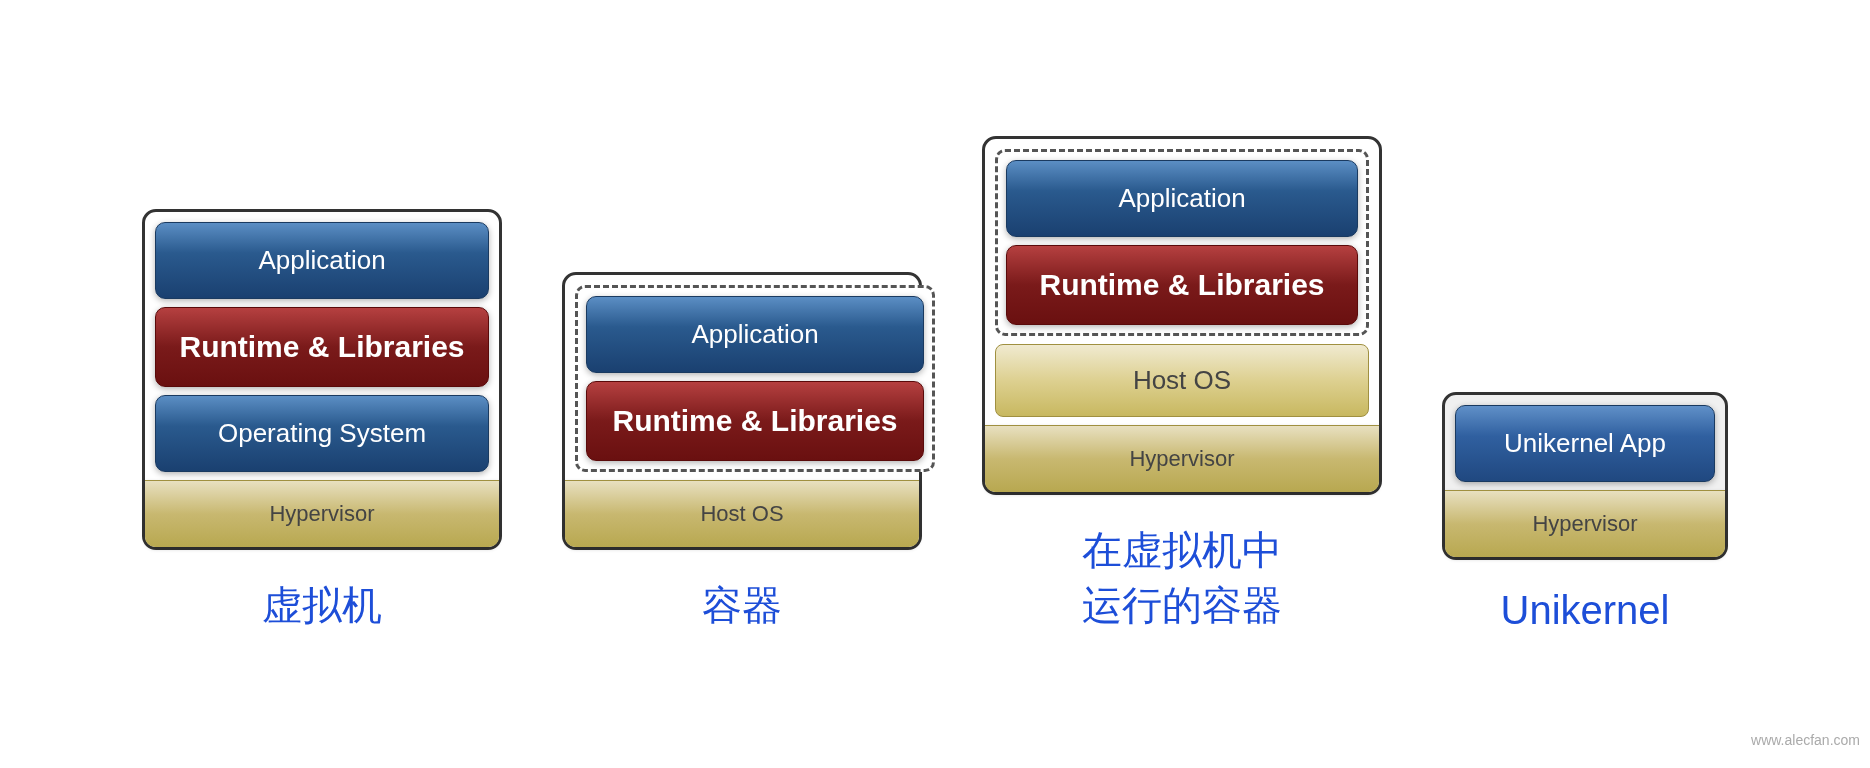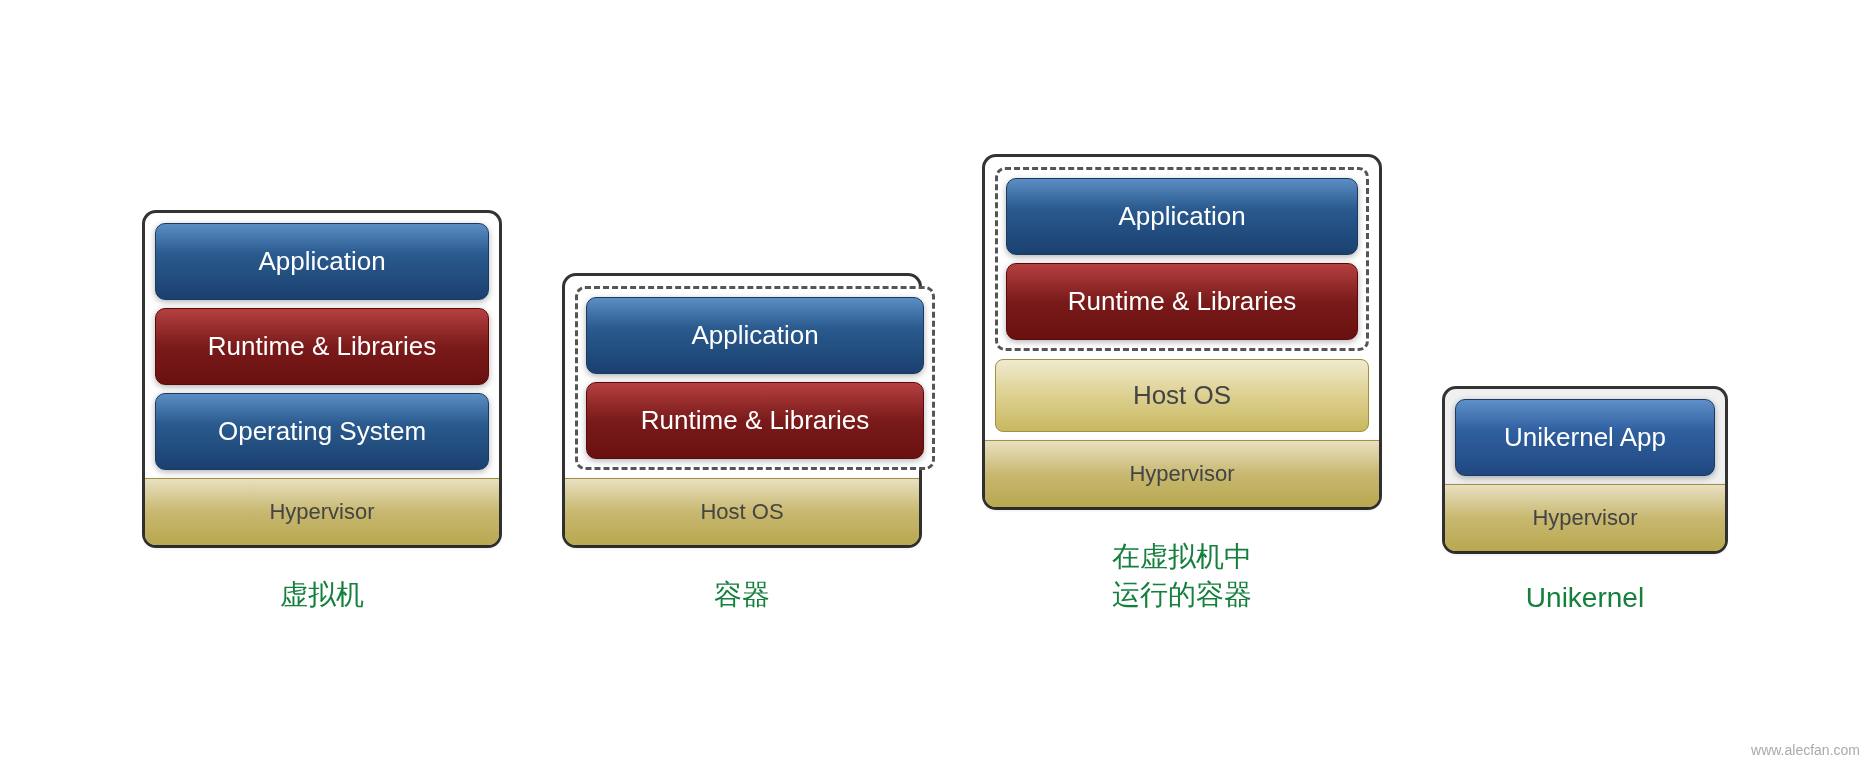--- a/index.html
+++ b/index.html
@@ -24,22 +24,22 @@
     }
 
     .column {
       display: flex;
       flex-direction: column;
       align-items: center;
       gap: 0px;
     }
 
     .column-label {
-      font-size: 28px;
-      color: #15803d;
+      font-size: 40px;
+      color: #1d4ed8;
       margin-top: 28px;
       text-align: center;
       font-weight: normal;
     }
 
     
     .vm-box {
       border: 3px solid #333;
       border-radius: 14px;
       padding: 10px 10px 0px 10px;
@@ -70,22 +70,22 @@
       border: 1px solid #1a3a60;
     }
 
     
     .btn-red {
       background: linear-gradient(to bottom, #b54040 0%, #7a1a1a 50%, #6a1010 100%);
       color: white;
       border-radius: 10px;
       padding: 22px 16px;
       text-align: center;
-      font-size: 26px;
-      font-weight: 400;
+      font-size: 30px;
+      font-weight: 700;
       box-shadow: 0 2px 6px rgba(0,0,0,0.3);
       border: 1px solid #5a0a0a;
     }
 
     
     .bottom-tan {
       background: linear-gradient(to bottom, #e8e0c0 0%, #c8b870 50%, #b8a850 100%);
       color: #444;
       border-radius: 0 0 10px 10px;
       padding: 20px 16px;
@@ -94,21 +94,21 @@
       font-weight: 500;
       box-shadow: 0 2px 4px rgba(0,0,0,0.2);
       border-top: 1px solid #a09040;
       margin: 0 -10px -0px -10px;
       border-radius: 0 0 10px 10px;
     }
 
     
     .watermark {
       position: fixed;
-      bottom: 10px;
+      bottom: 20px;
       right: 10px;
       font-size: 14px;
       color: #aaa;
     }
 
     
     .container-outer {
       border: 3px dashed #555;
       border-radius: 14px;
       padding: 10px 10px 8px 10px;

